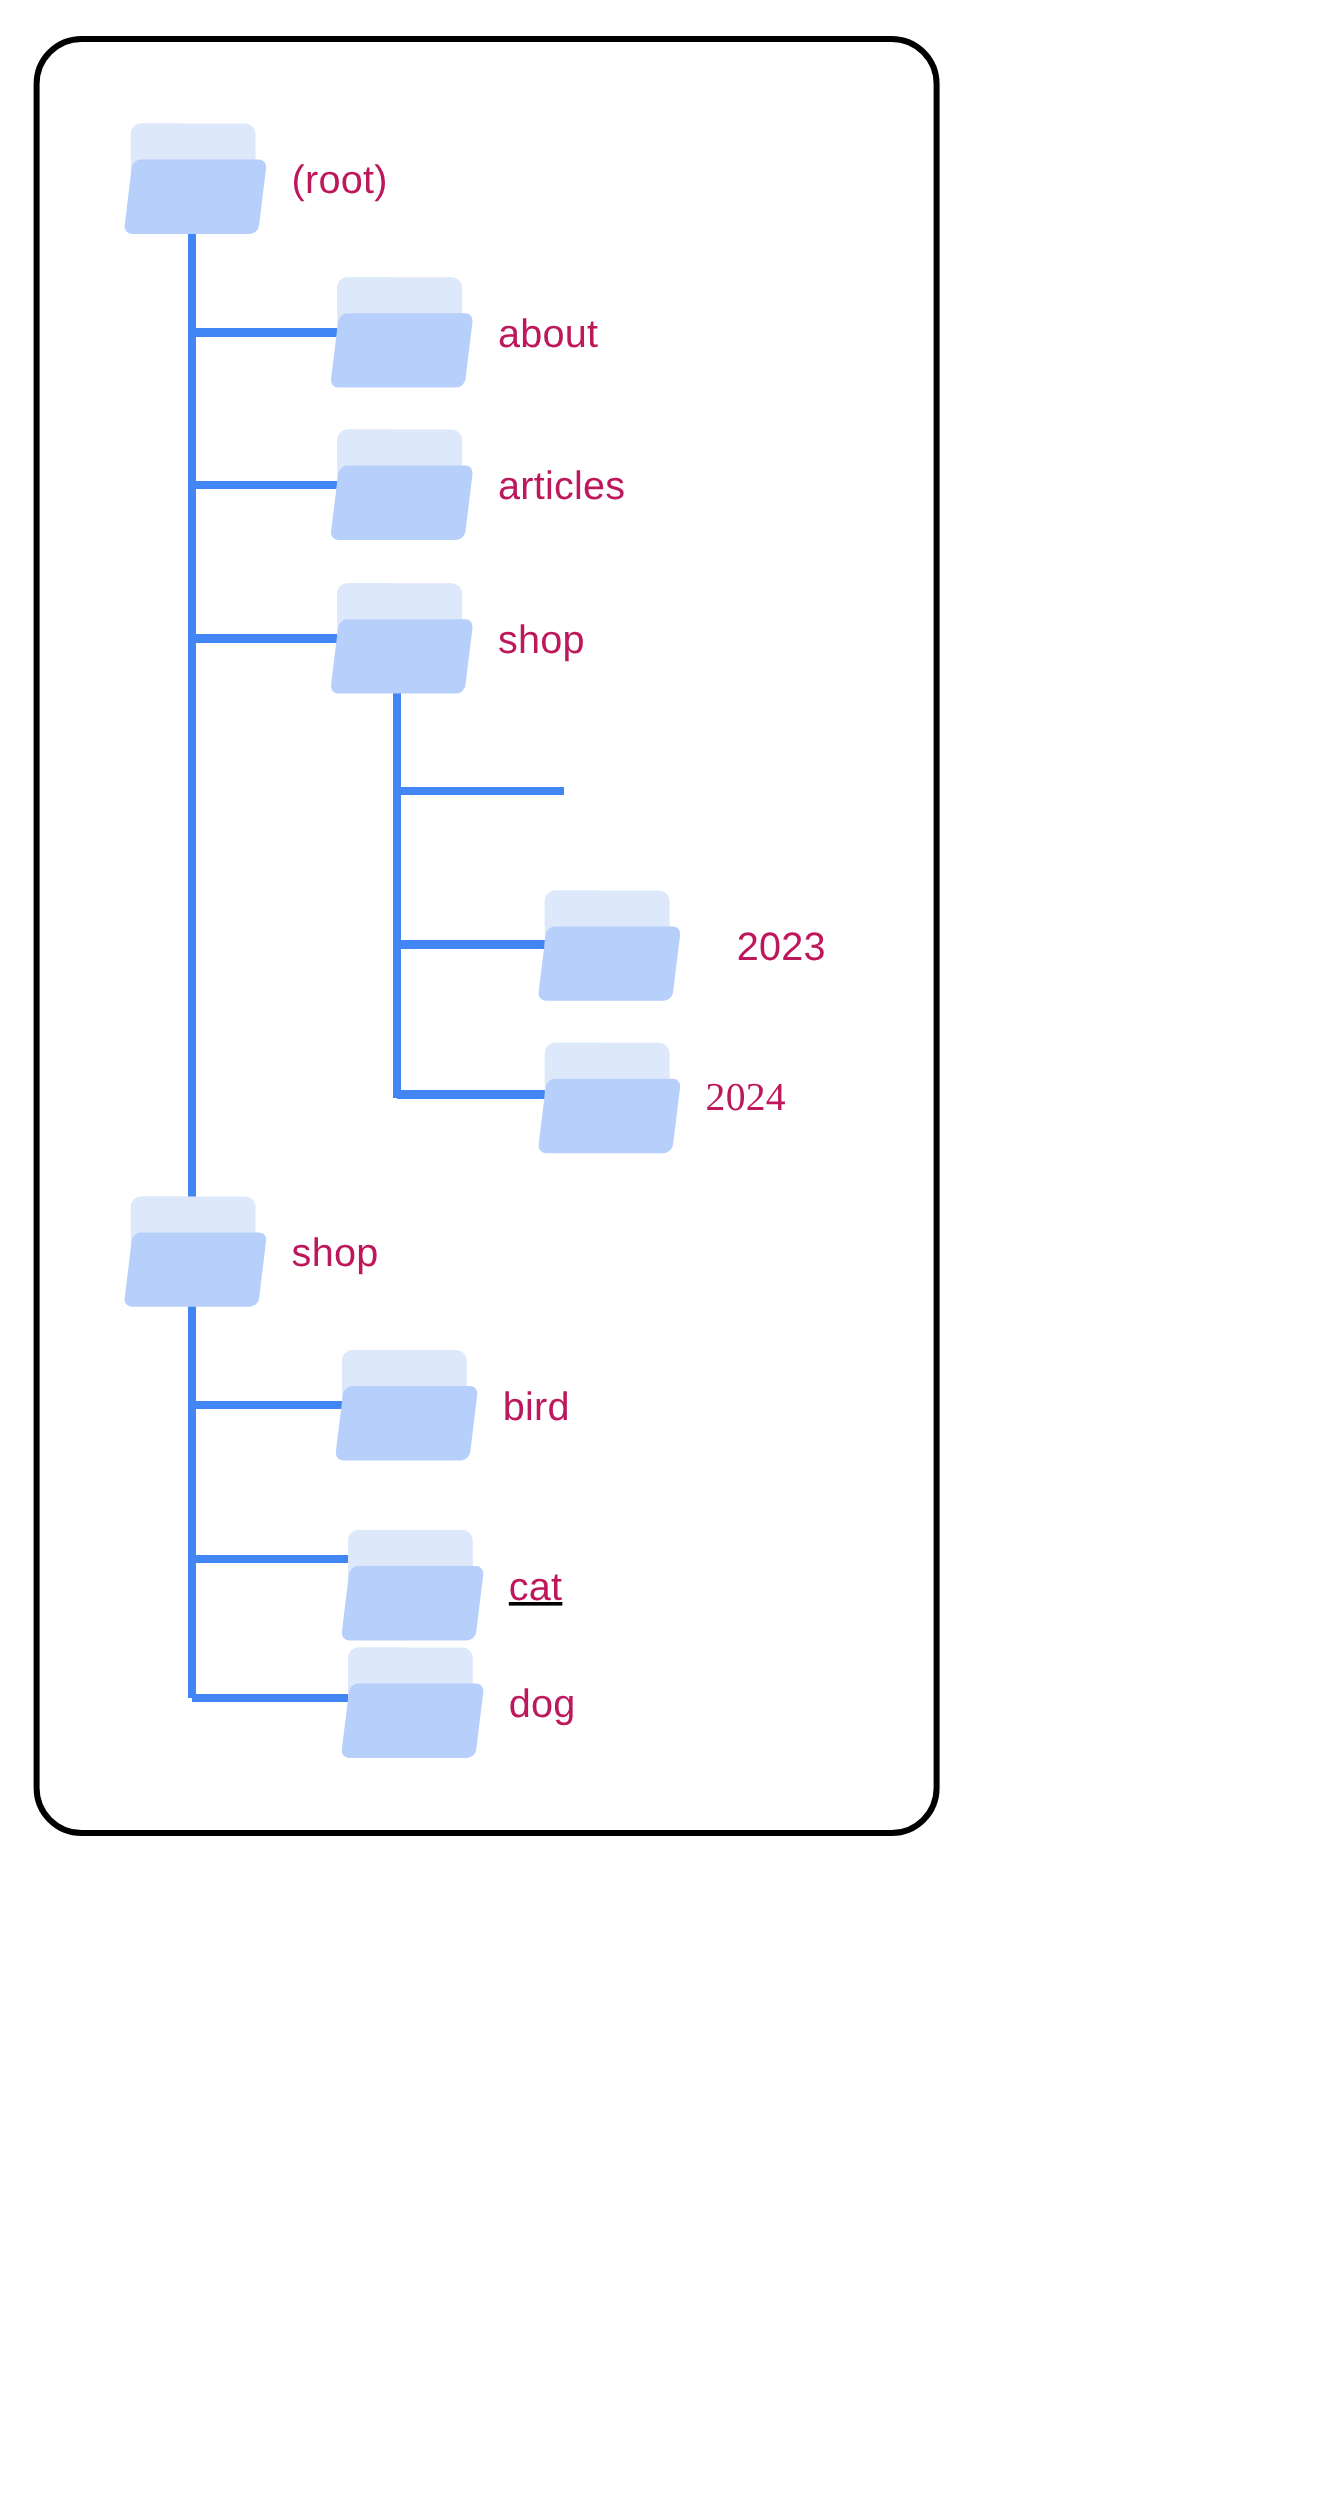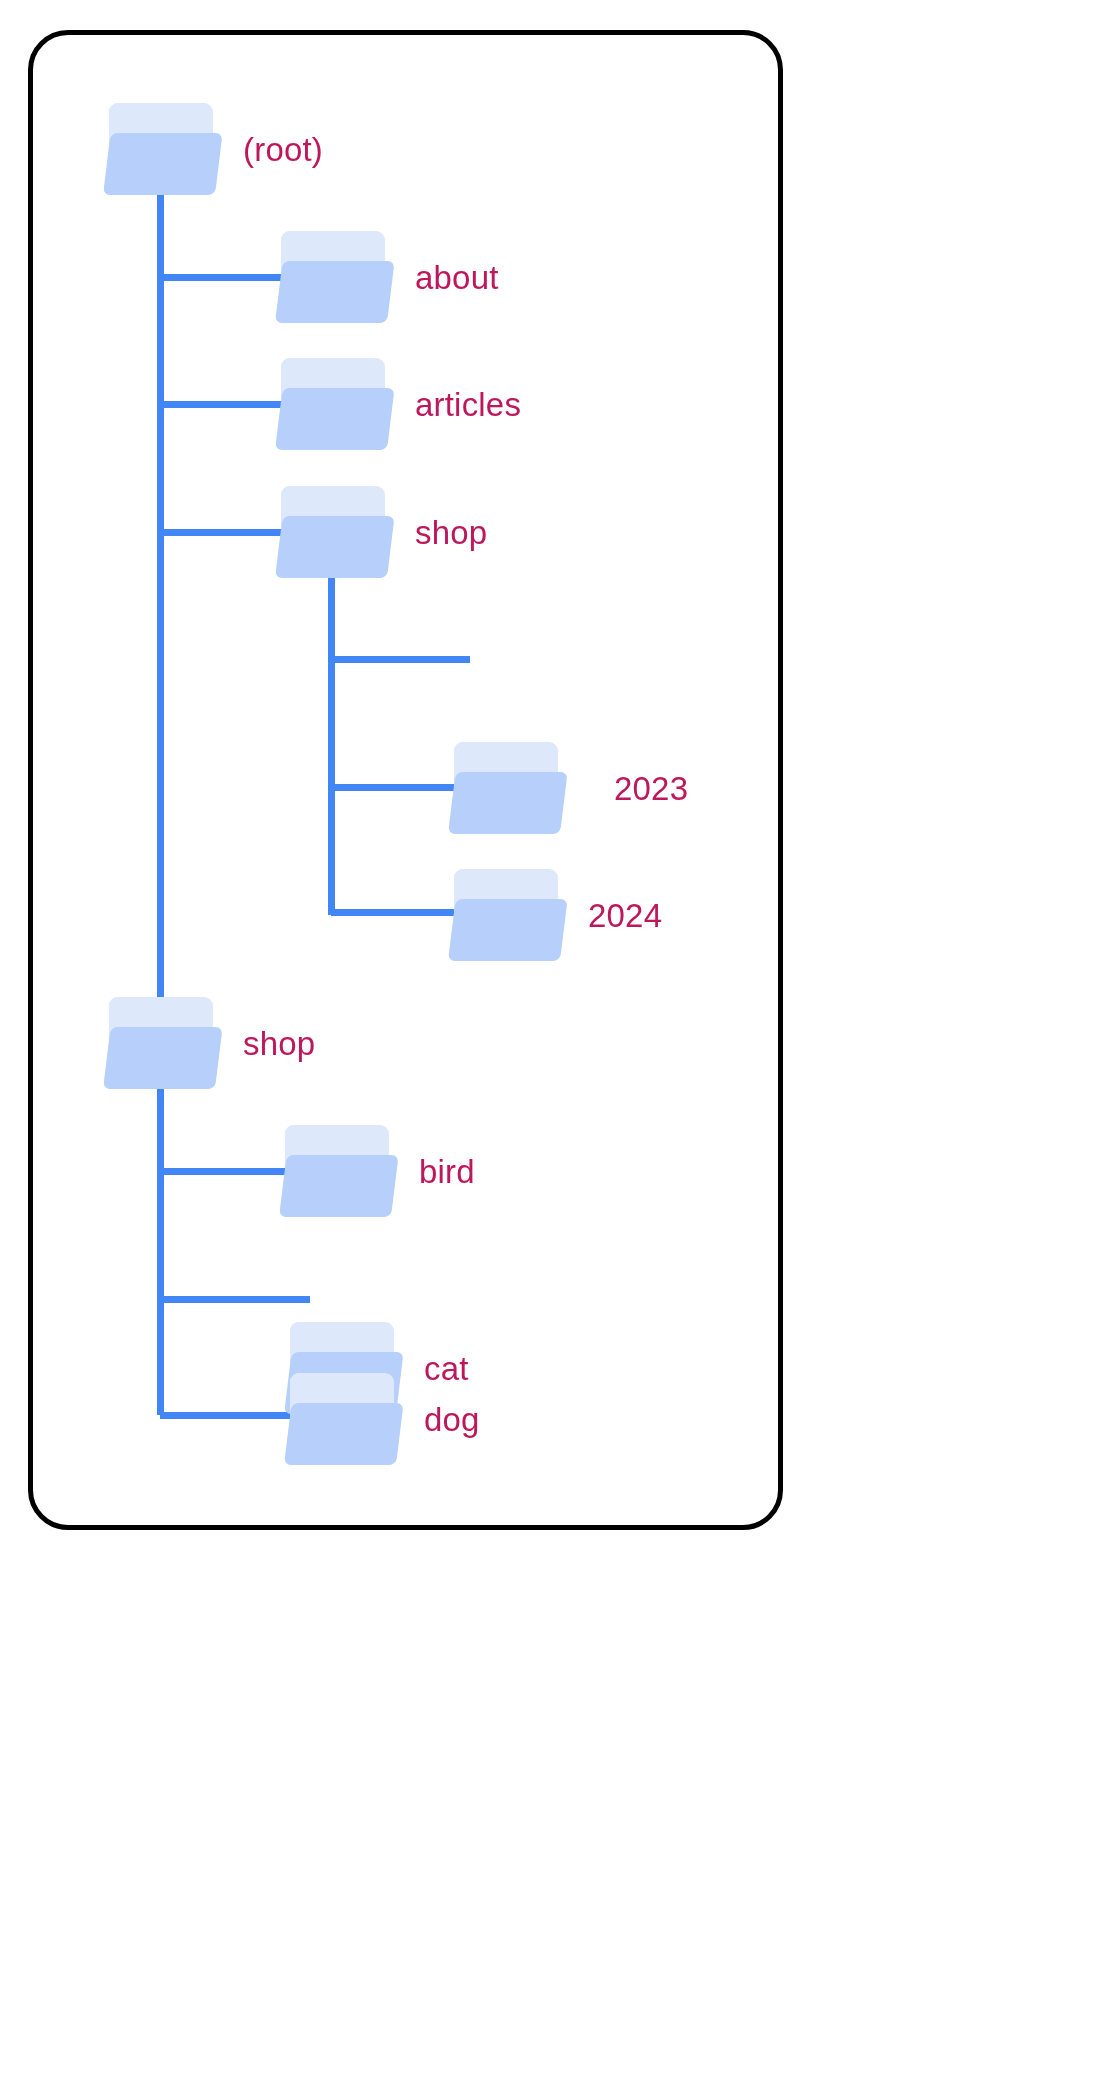--- a/index.html
+++ b/index.html
@@ -122,21 +122,21 @@
 
   <div class="node" style="left:448px; top:742px;gap:26px;">
     <div class="folder">
       <div class="back"></div>
       <div class="tab"></div>
       <div class="front"></div>
     </div>
     <span class="label">2023</span>
   </div>
 
-  <div class="node" style="left:448px; top:869px;">
+  <div class="node" style="left:448px; top:869px;font-family:Liberation Serif, serif;">
     <div class="folder">
       <div class="back"></div>
       <div class="tab"></div>
       <div class="front"></div>
     </div>
     <span class="label">2024</span>
   </div>
 
   <div class="node" style="left:103px; top:997px;">
     <div class="folder">
@@ -149,21 +149,21 @@
 
   <div class="node" style="left:279px; top:1125px;">
     <div class="folder">
       <div class="back"></div>
       <div class="tab"></div>
       <div class="front"></div>
     </div>
     <span class="label">bird</span>
   </div>
 
-  <div class="node" style="left:284px; top:1322px;">
+  <div class="node" style="left:284px; top:1275px;text-decoration:underline;">
     <div class="folder">
       <div class="back"></div>
       <div class="tab"></div>
       <div class="front"></div>
     </div>
     <span class="label">cat</span>
   </div>
 
   <div class="node" style="left:284px; top:1373px;">
     <div class="folder">

